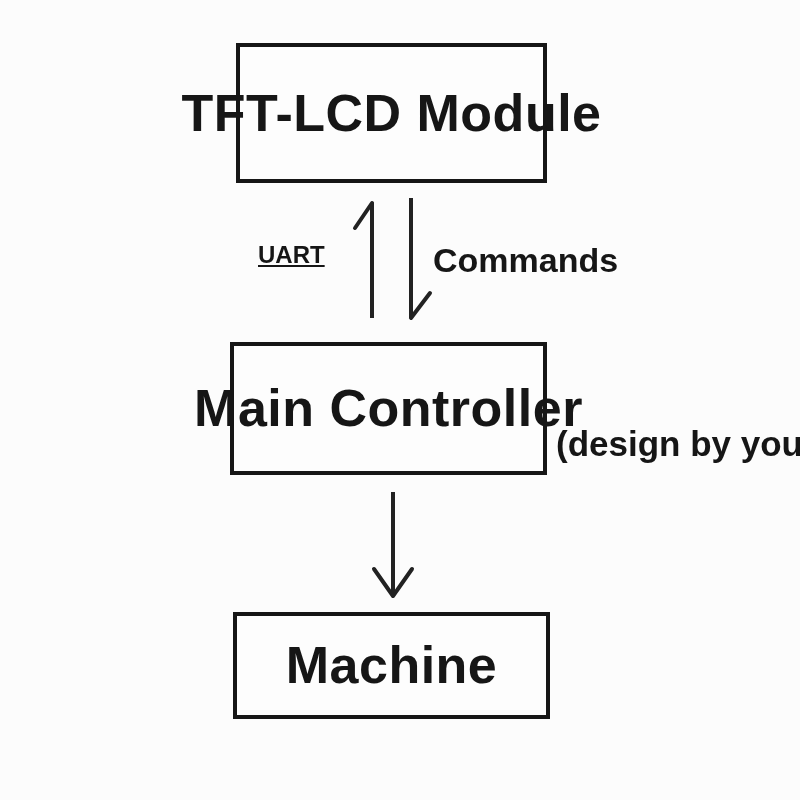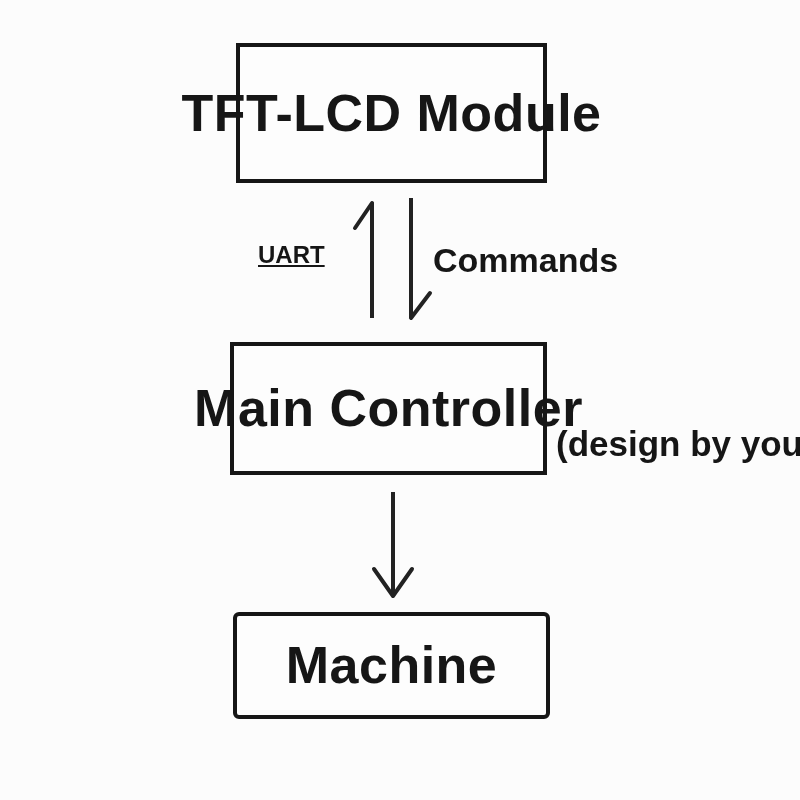--- a/index.html
+++ b/index.html
@@ -54,21 +54,20 @@
     left: 230px;
     top: 342px;
     width: 317px;
     height: 133px;
   }
   .node-machine {
     left: 233px;
     top: 612px;
     width: 317px;
     height: 107px;
-    border-radius: 6px;
   }
   .edge-label {
     position: absolute;
     font-weight: bold;
     color: #161616;
     white-space: nowrap;
   }
   .label-uart {
     left: 258px;
     top: 241px;

